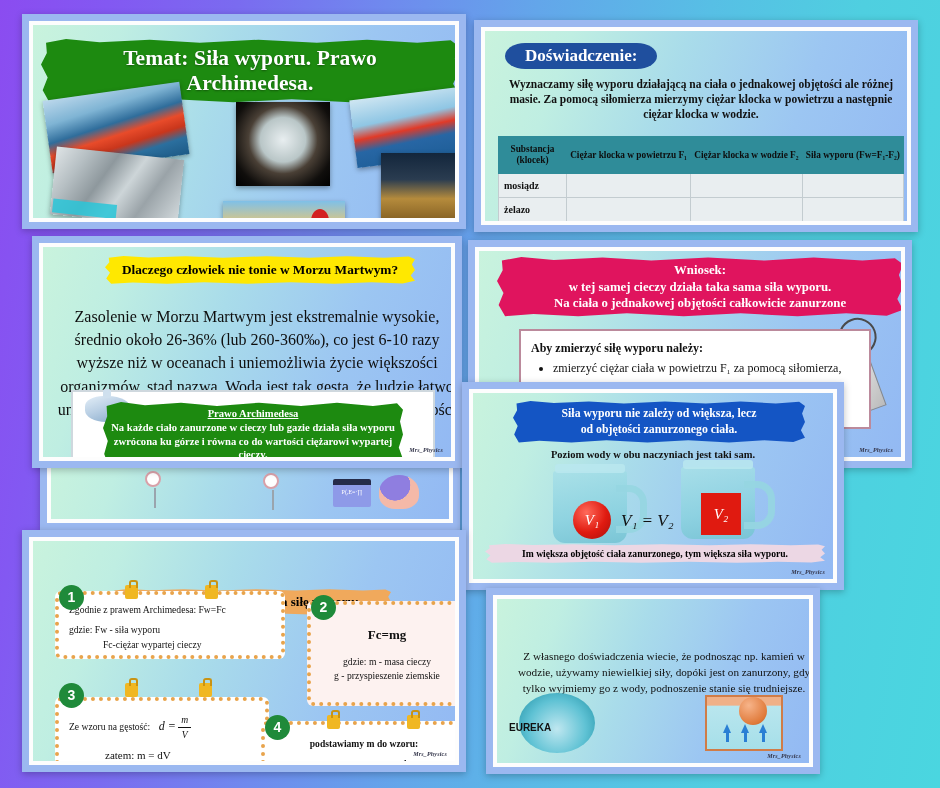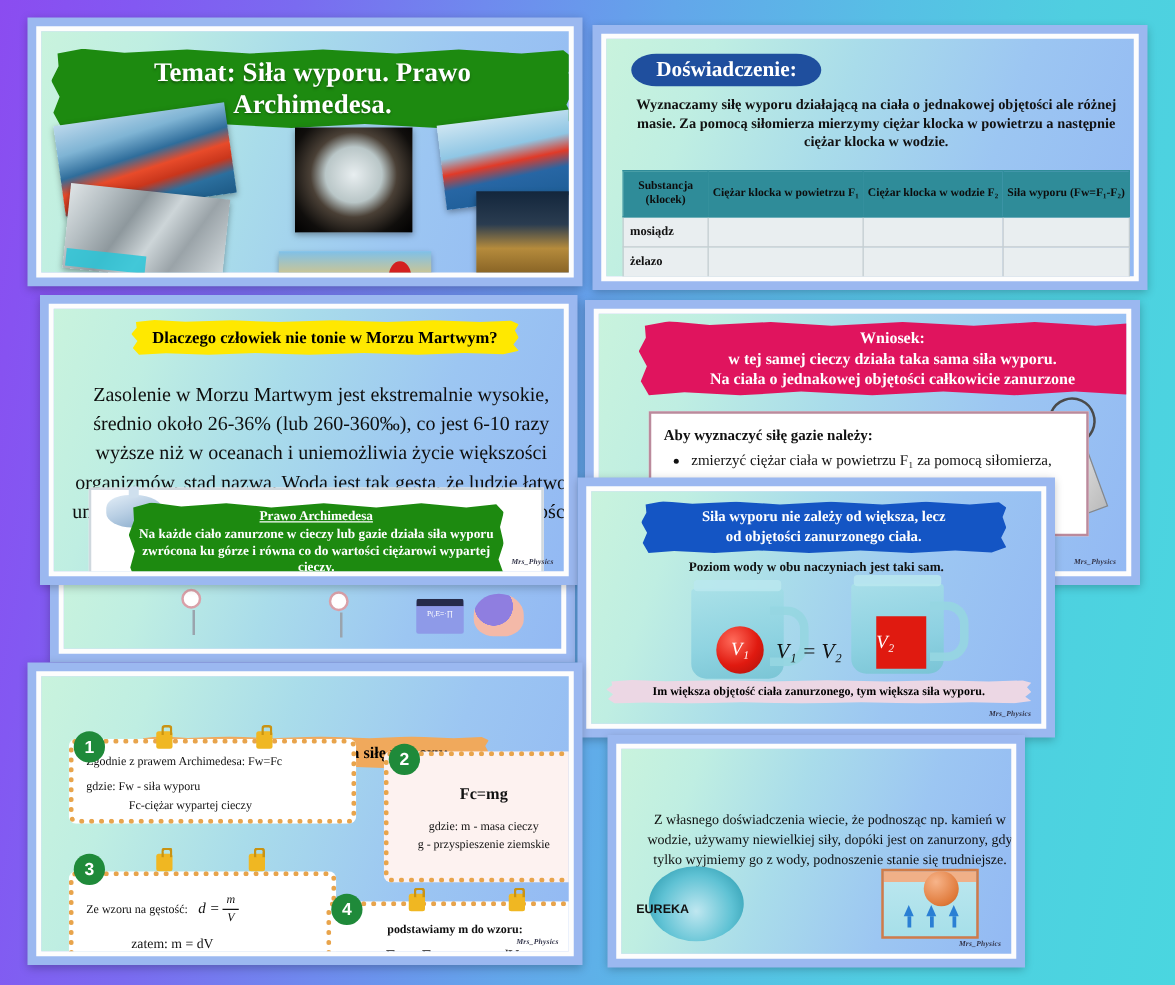--- a/index.html
+++ b/index.html
@@ -161,21 +161,21 @@
   #calc { position:absolute; right:78px; top:38px; width:38px; height:28px;
           background:#8e9ae8; border-top:6px solid #262b4a; border-radius:2px;
           font-size:6px; color:#fff; text-align:center; padding-top:4px;}
   #kid { position:absolute; right:30px; top:34px; width:40px; height:34px;
          border-radius:50% 50% 40% 40%;
          background: radial-gradient(circle at 40% 30%, #8f7ee0 0 45%, #f4b9a8 46% 100%); }
 
   
   #slide-wniosek { left: 468px; top: 240px; width: 444px; height: 228px; }
   #wniosek-banner {
-    position:absolute; left: 32px; top: 6px; width: 406px;
+    position:absolute; left: 18px; top: 6px; width: 406px;
     font-size: 12.8px; line-height:1.3; padding: 5px 10px;
   }
   #wn-card {
     position:absolute; left: 40px; top: 78px; width: 352px; height: 100px;
     background:#fff; border:2px solid #bb8a9c; padding: 8px 10px;
     font-size: 12px; line-height:1.5; color:#111;
   }
   #wn-card ul { margin: 2px 0 0 22px; }
   #wn-card li { margin-top: 2px; }
   #wn-shadow {
@@ -220,21 +220,21 @@
   #jug2 { left: 208px; top: 74px; }
   #ball-v1 {
     position:absolute; left: 100px; top: 108px; width: 38px; height: 38px;
     border-radius:50%;
     background: radial-gradient(circle at 35% 30%, #ff6a5a 0%, #e01a10 55%, #a8100a 100%);
     color:#fff; font-style:italic; font-size:15px; text-align:center; line-height:38px;
   }
   #box-v2 {
     position:absolute; left: 228px; top: 100px; width: 40px; height: 42px;
     background:#e01a10; color:#fff; font-style:italic; font-size:15px;
-    text-align:left; line-height:42px;
+    text-align:center; line-height:42px;
   }
   #veq {
     position:absolute; left: 148px; top: 118px;
     font-size: 17px; font-style:italic; color:#111;
   }
   #shape-foot {
     position:absolute; left: 12px; bottom: 16px; width: 340px;
     font-size: 9.6px; padding: 4px 6px;
   }
 
@@ -383,21 +383,21 @@
 <div class="slide" id="slide-wniosek">
   <div class="slide-inner">
     <div class="banner pink" id="wniosek-banner">
       <div>Wniosek:</div>
       <div>w tej samej cieczy działa taka sama siła wyporu.</div>
       <div>Na ciała o jednakowej objętości całkowicie zanurzone</div>
     </div>
     <div id="wn-shadow"></div>
     <div id="magnifier"></div>
     <div id="wn-card">
-      <b>Aby wyznaczyć siłę gazie należy:</b>
+      <b>Aby zmierzyć siłę wyporu należy:</b>
       <ul>
         <li>zmierzyć ciężar ciała w powietrzu F₁ za pomocą siłomierza,</li>
         <li>wyznaczyć ciężar ciała w wodzie F₂</li>
       </ul>
     </div>
     <div class="wm">Mrs_Physics</div>
   </div>
 </div>
 
 <div class="slide" id="slide-shape">

